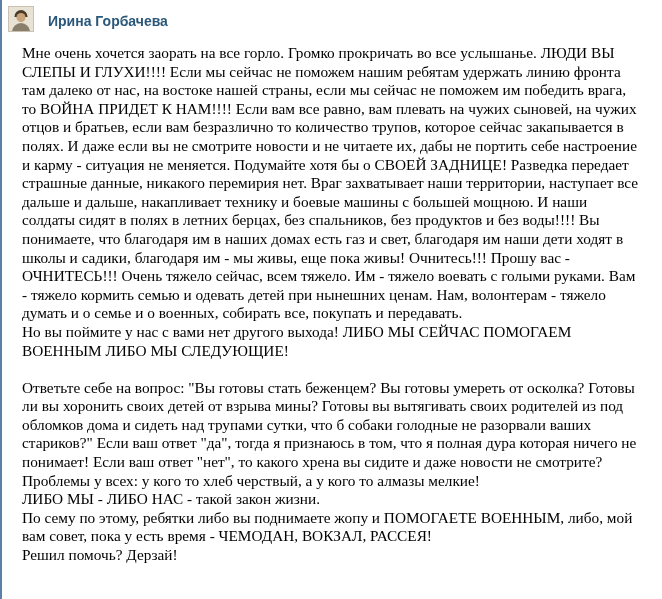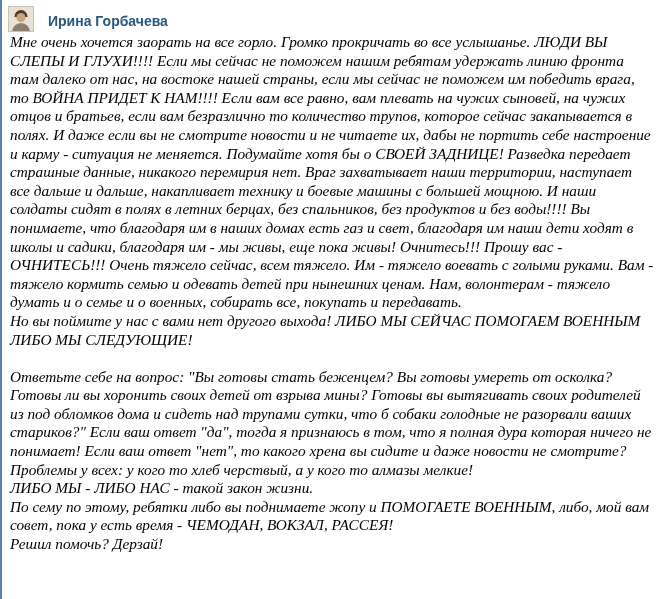--- a/index.html
+++ b/index.html
@@ -75,23 +75,22 @@
     cursor: pointer;
   }
   .body-text {
     font-family: "Liberation Serif", serif;
     font-size: 15.3px;
     line-height: 18.6px;
     color: #000000;
     text-align: left;
     white-space: pre-wrap;
     word-wrap: break-word;
-    margin: 0;
+    margin: 12px;
     padding-left: 2px;
-    font-style: italic;
   }
 </style>
 </head>
 <body>
 
 <div class="post">
   <div class="header">
     <div class="avatar">
       <div class="hair"></div>
       <div class="face"></div>

